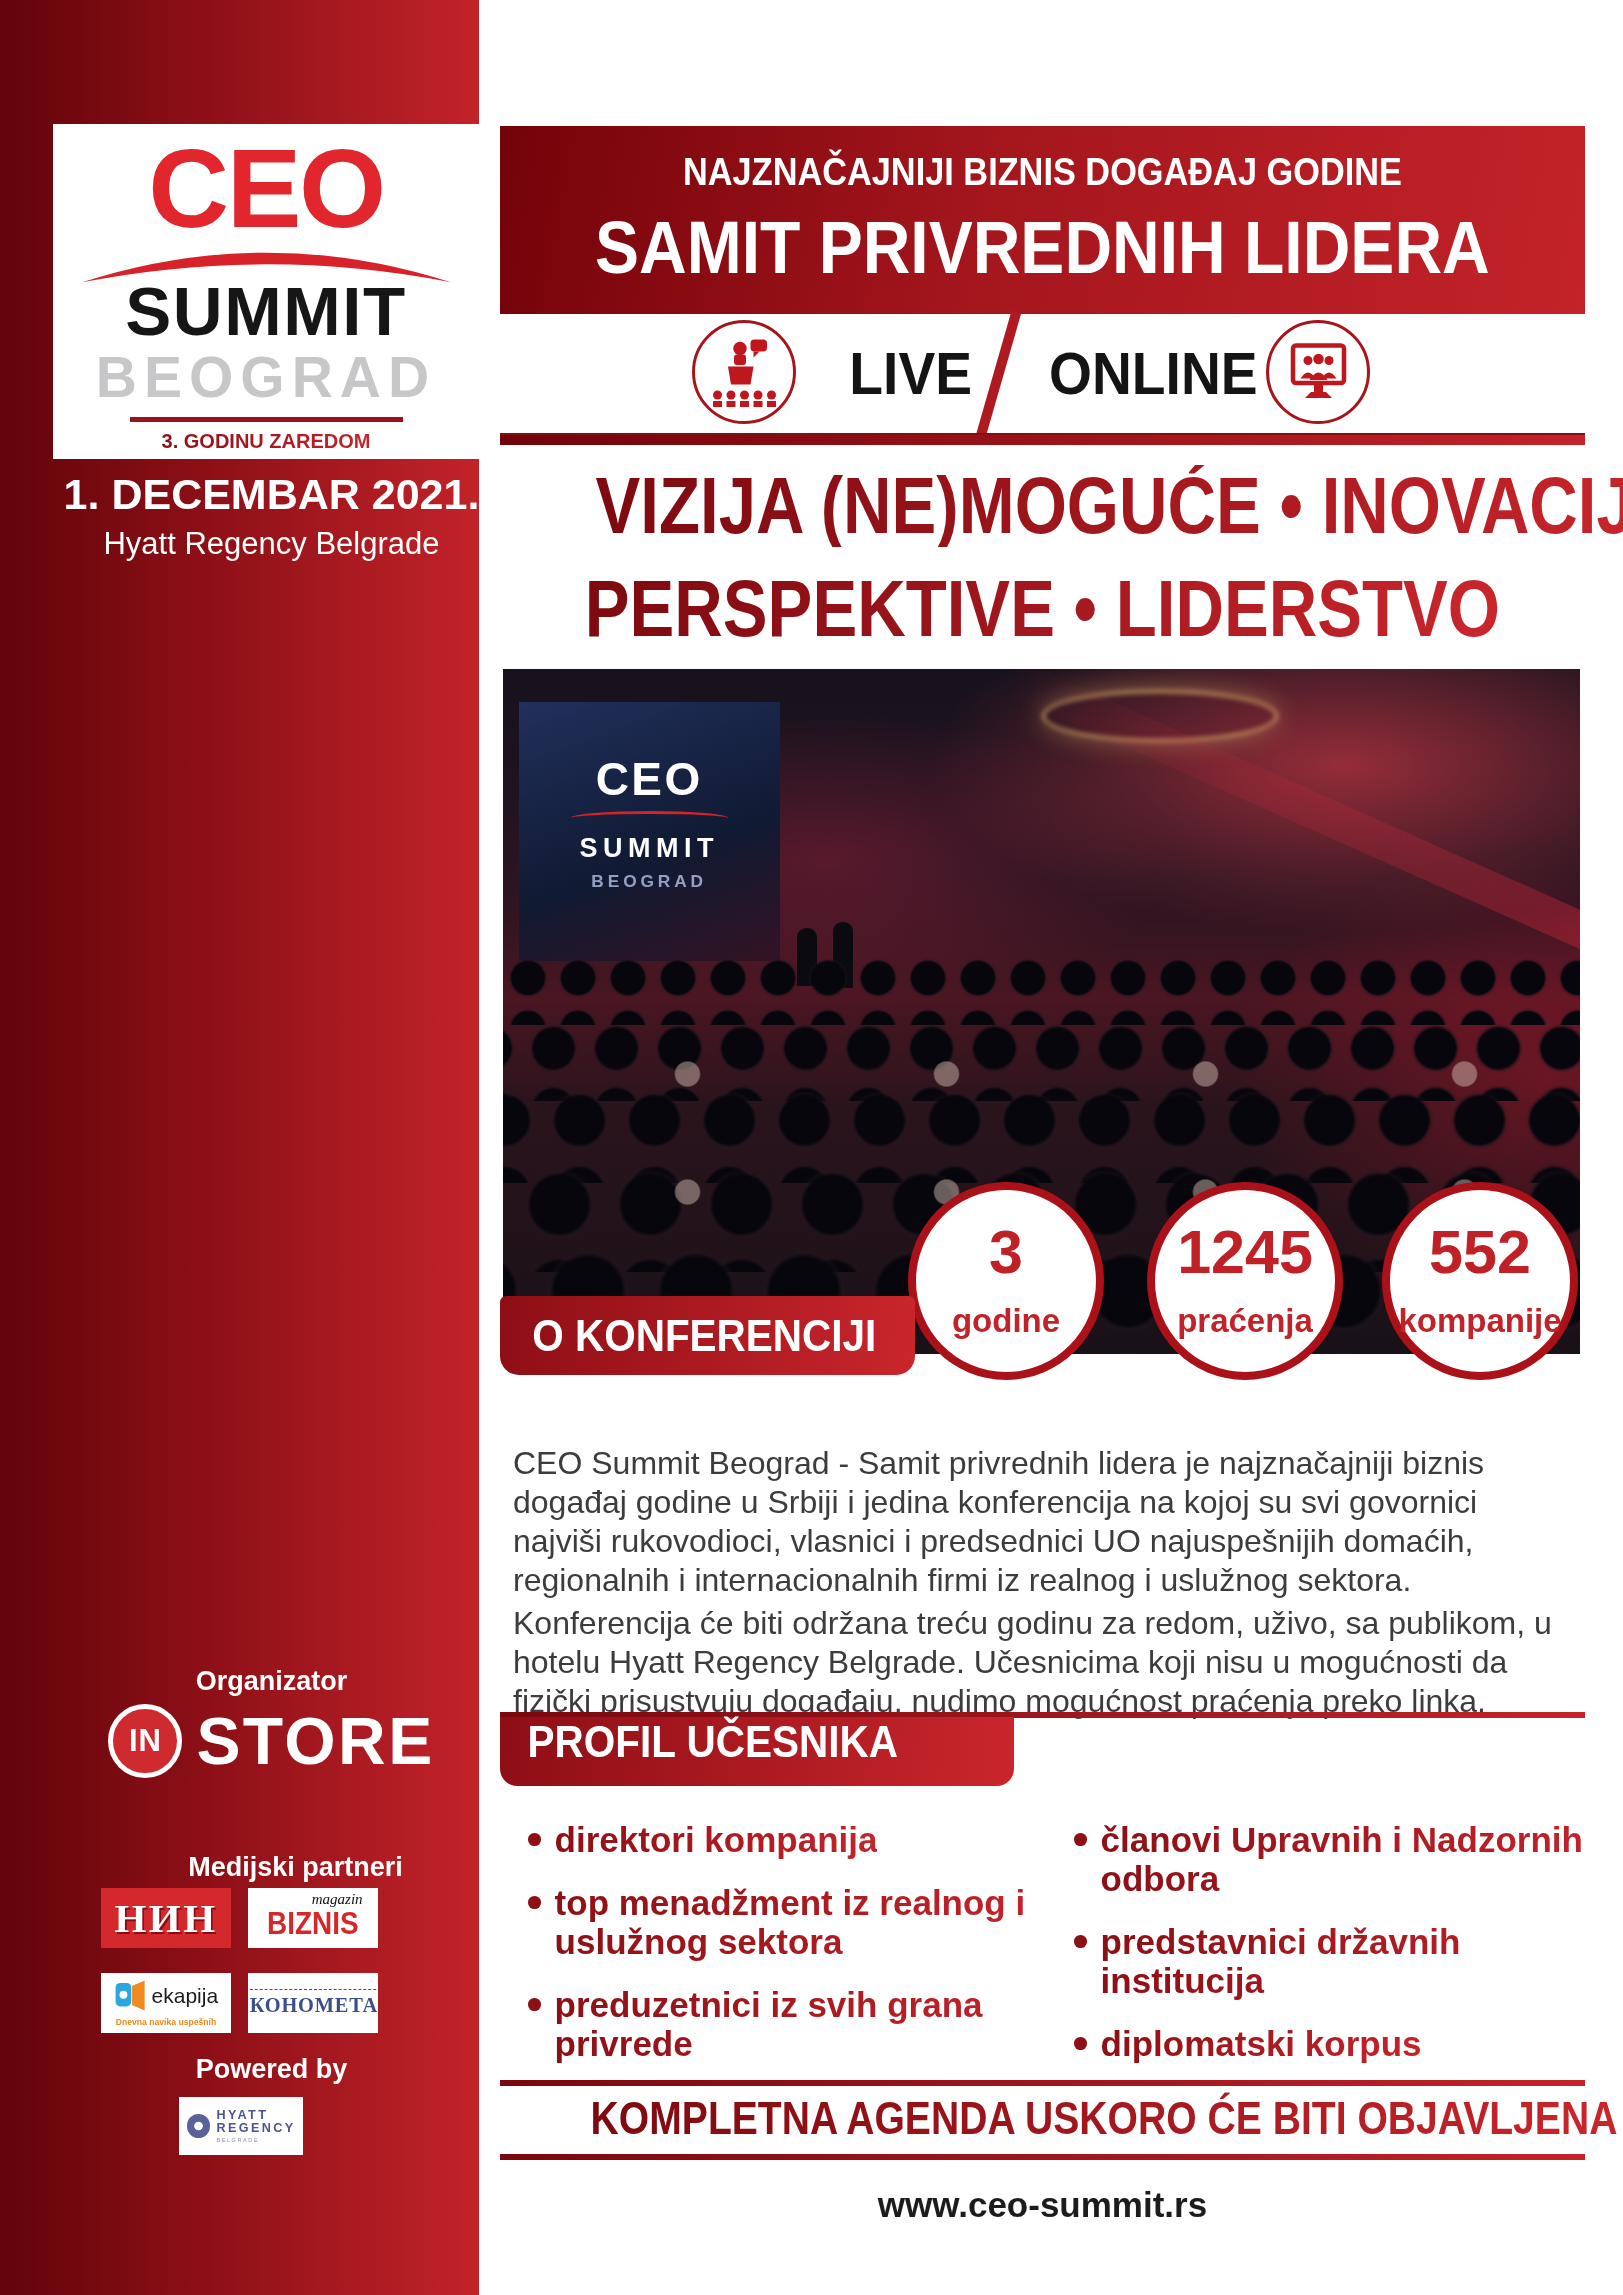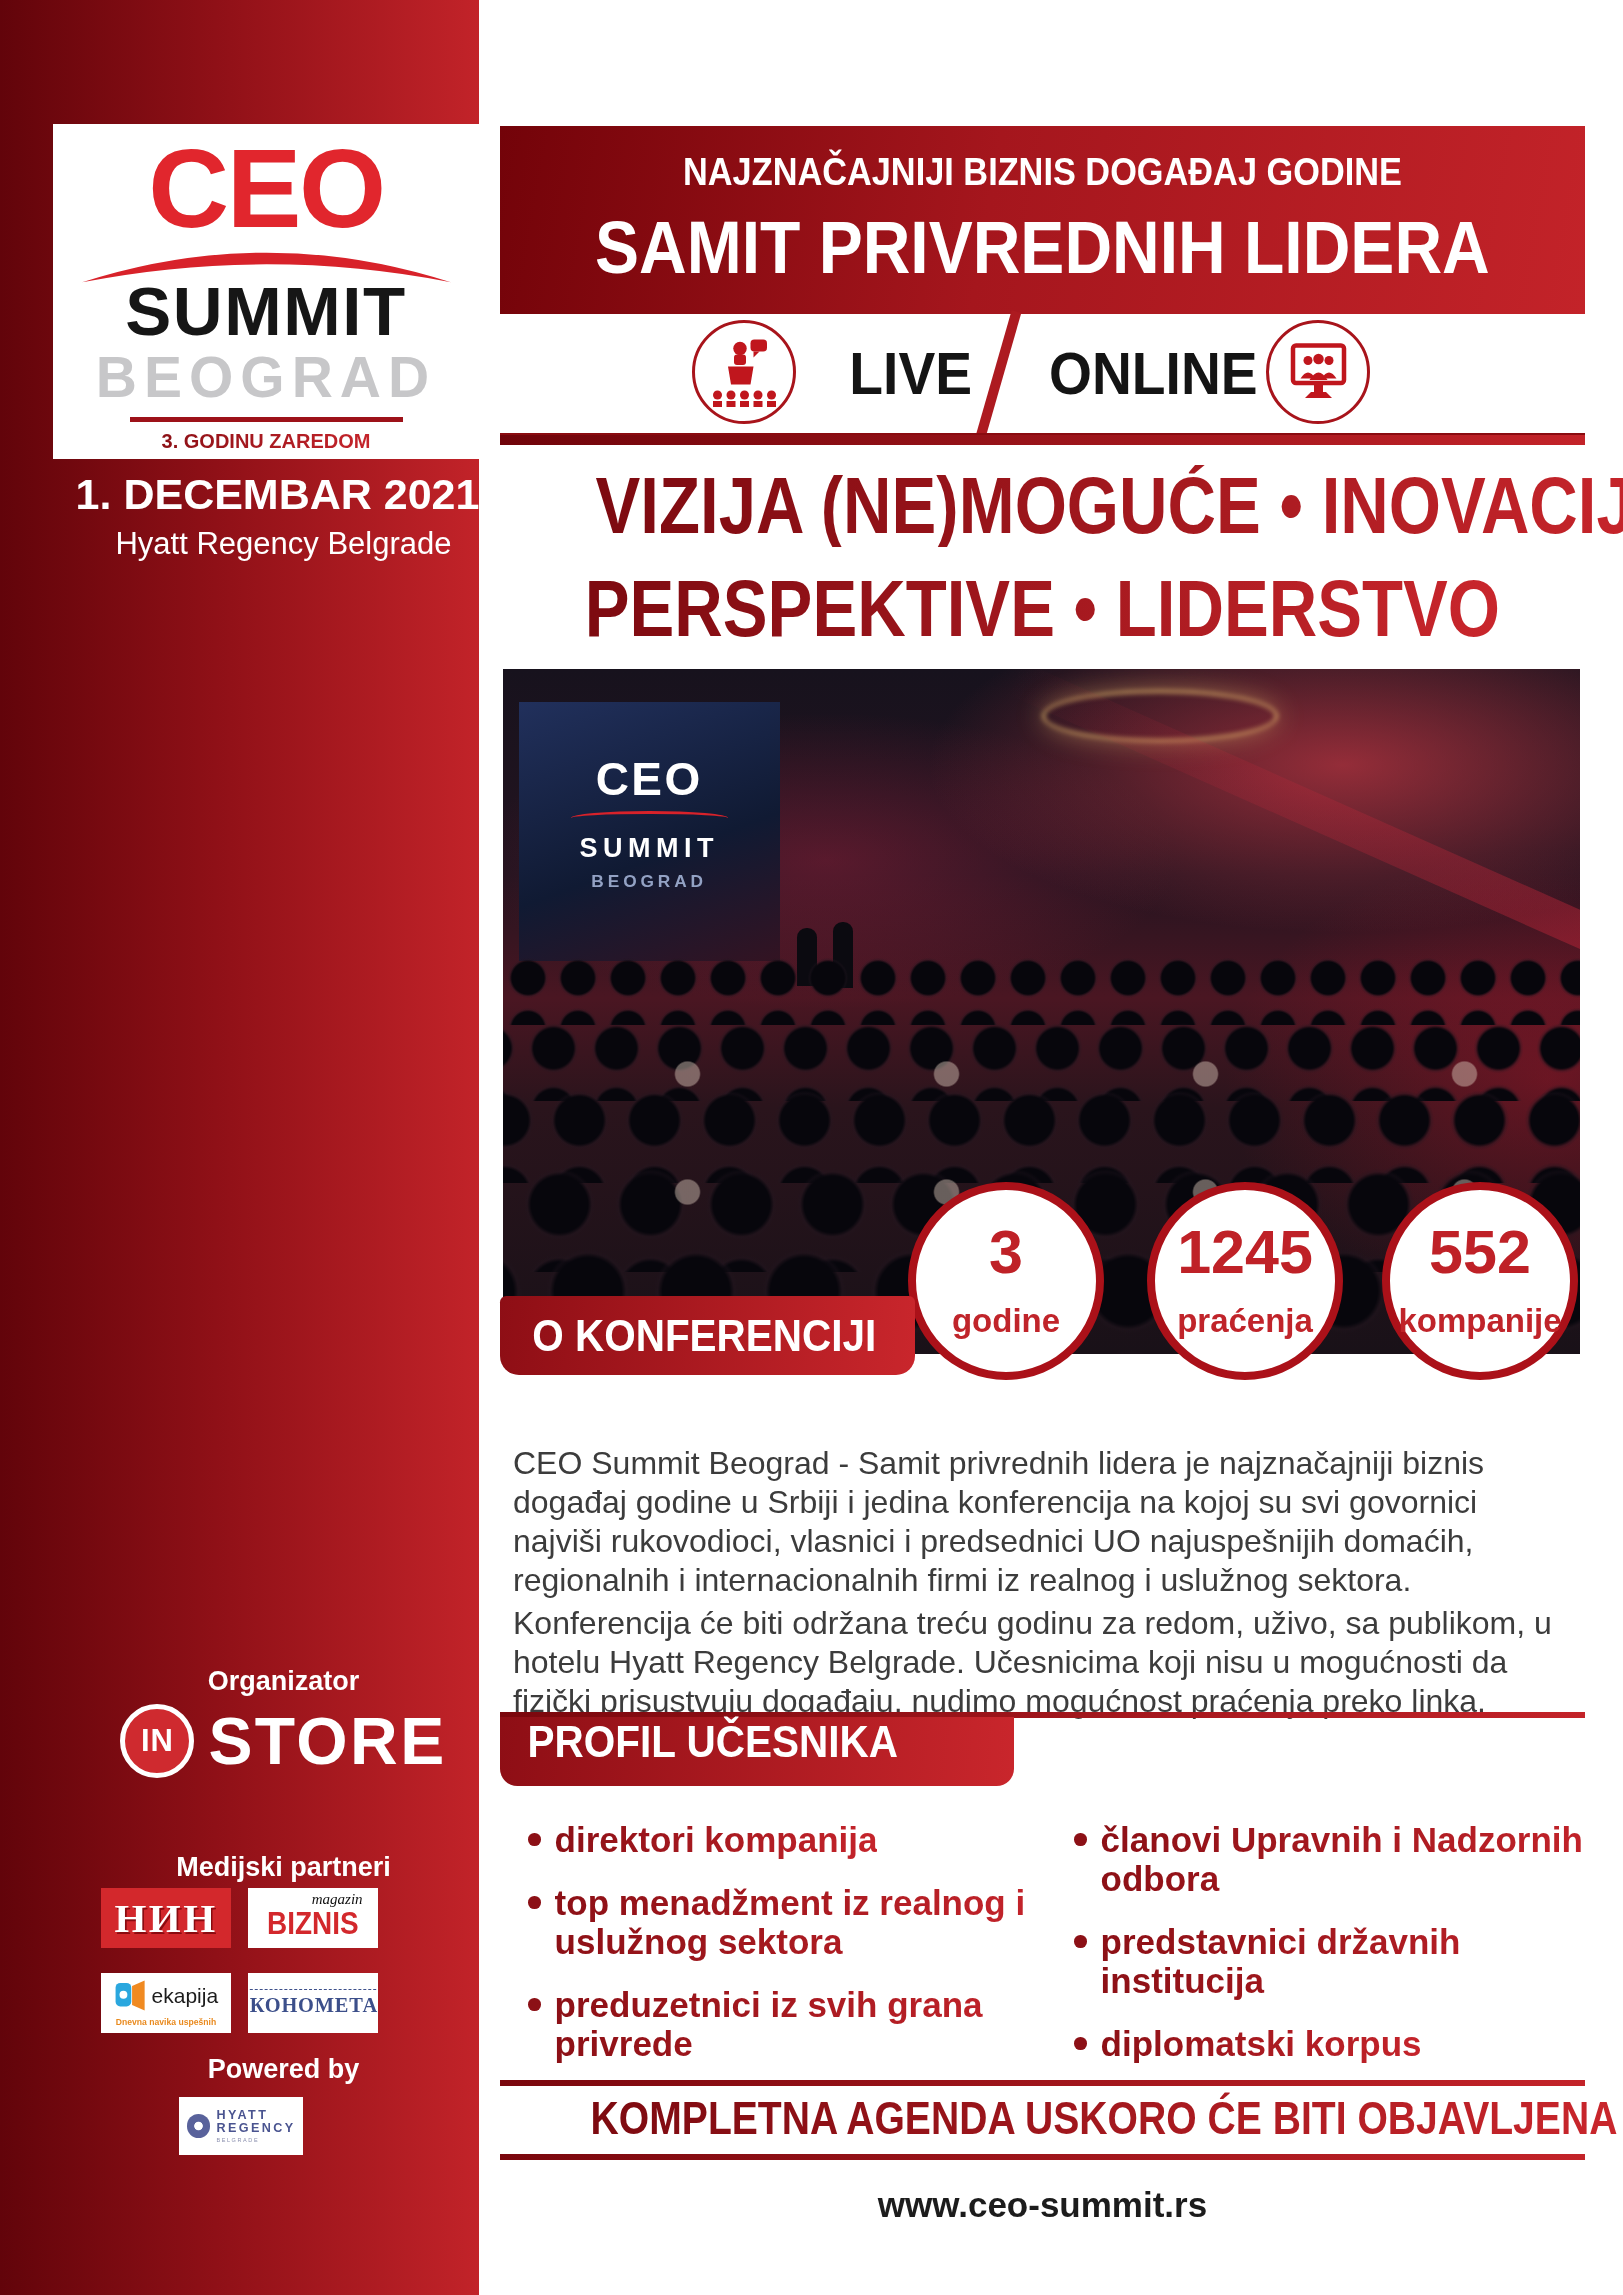--- a/index.html
+++ b/index.html
@@ -14,31 +14,31 @@
   .logo-box{left:53px;top:124px;width:426px;height:335px;background:#fff;
     display:flex;flex-direction:column;align-items:center;padding-top:12.6px;}
   .ceo-text{font-size:112px;font-weight:bold;color:#e1262d;line-height:.92;letter-spacing:-2.4px;}
   .logo-arc{margin-top:-3.1px;}
   .summit-text{font-size:69px;font-weight:bold;color:#161616;line-height:1;letter-spacing:1.6px;margin-top:-9.4px;}
   .beograd-text{font-size:57px;font-weight:bold;color:#c7c7c9;line-height:1;letter-spacing:7px;margin-top:3.1px;}
   .logo-divider{width:273px;height:4.7px;background:#9d1219;margin-top:11px;}
   .logo-tagline{font-size:20px;font-weight:bold;margin-top:7.9px;
     background:linear-gradient(90deg,#8c1016,#c5242b);-webkit-background-clip:text;background-clip:text;color:transparent;}
 
-  .side-center{left:12px;width:543px;text-align:center;color:#fff;}
+  .side-center{left:0;width:543px;text-align:center;color:#fff;}
   .event-date{top:470px;font-size:43px;font-weight:bold;}
   .venue{top:526px;font-size:31px;font-weight:400;}
 
   .organizer-label{top:1666px;font-size:27px;font-weight:bold;}
   .instore{top:1703px;display:flex;justify-content:center;align-items:center;gap:14px;}
   .in-circle{width:74px;height:74px;border-radius:50%;border:5.5px solid #fff;background:#cf2a2f;
     display:flex;align-items:center;justify-content:center;font-size:31px;font-weight:bold;color:#fff;letter-spacing:0.8px;}
   .store-text{font-size:66px;font-weight:bold;letter-spacing:2.4px;color:#fff;}
 
-  .media-label{top:1852px;font-size:27px;font-weight:bold;}
+  .media-label{top:1852px;font-size:27px;font-weight:bold;margin-left:24px;}
   .partners{top:1888px;left:101px;width:278px;display:grid;grid-template-columns:130px 130px;
     grid-auto-rows:60px;column-gap:17.3px;row-gap:25px;}
   .pcell{background:#fff;display:flex;align-items:center;justify-content:center;overflow:hidden;position:relative;}
   .nin{background:#d3282c;color:#fff;font-family:"Liberation Serif",serif;font-weight:bold;
     font-size:41px;letter-spacing:2.4px;text-shadow:1.6px 1.6px 0 #8a0b10;}
   .biznis .mag{position:absolute;top:3.1px;right:15.7px;font-family:"Liberation Serif",serif;
     font-style:italic;font-size:15px;color:#111;}
   .biznis .bz{margin-top:11px;font-size:31px;font-weight:bold;color:#d3282c;transform:scaleX(.9);}
   .ekapija{flex-direction:column;gap:5px;}
   .ek-row{display:flex;align-items:center;gap:4.7px;}

